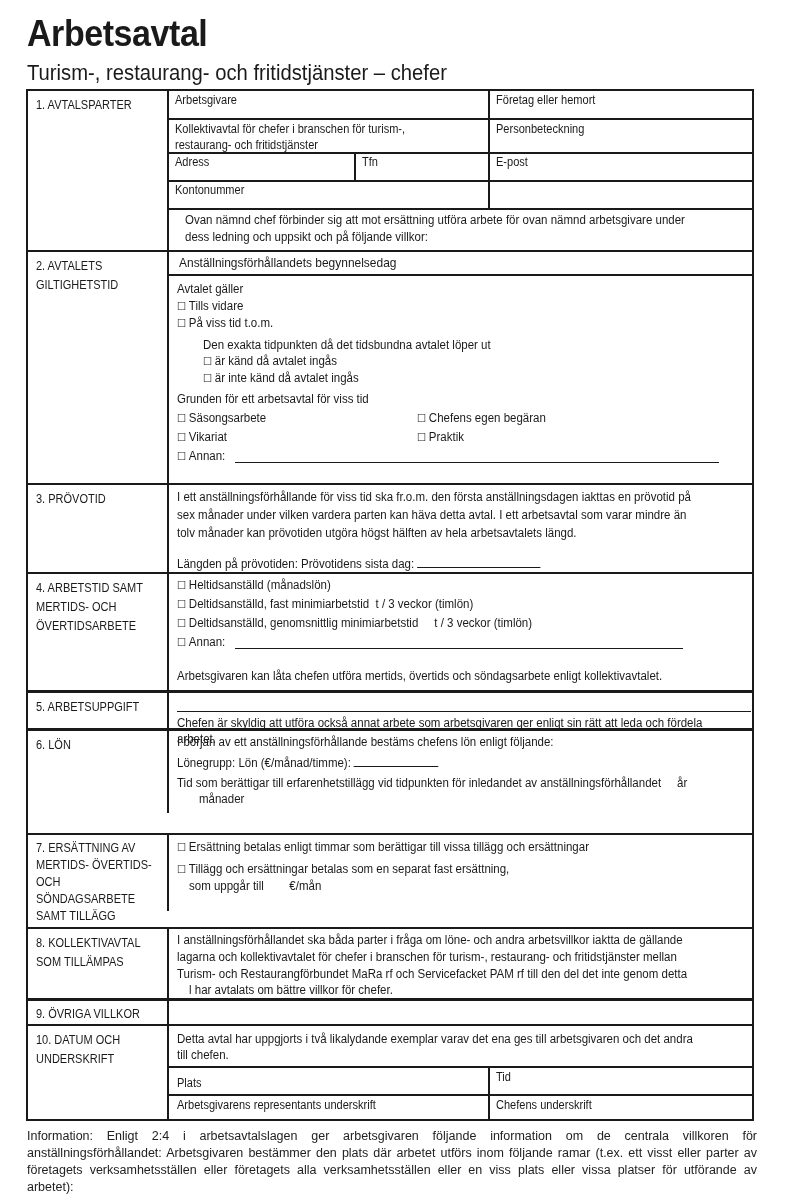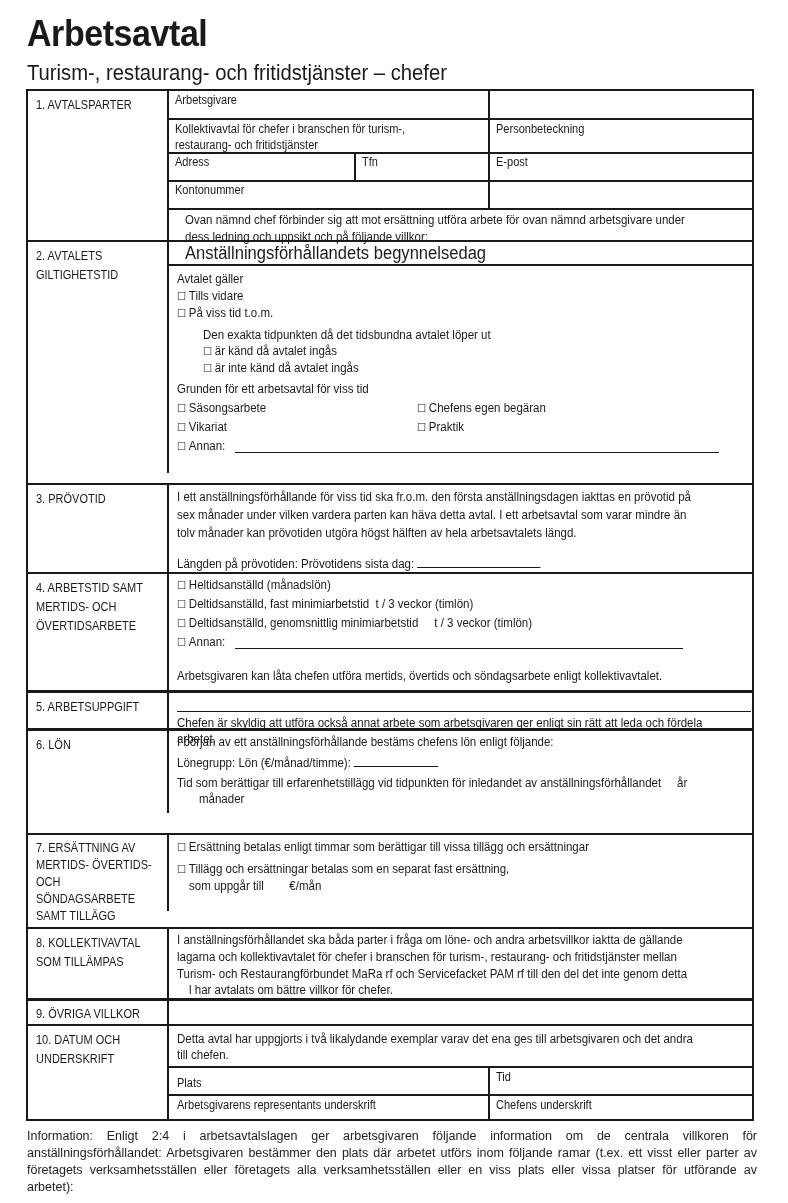--- a/index.html
+++ b/index.html
@@ -61,42 +61,43 @@
 
 <div class="frame">
 
   <div class="row first" style="top:0; height:159px;">
     <div class="label">
         <span>1. AVTALSPARTER</span>
       </div>
     <div class="content">
       <div class="cell" style="left:0; top:0; width:320px; height:28px;"><span class="t">Arbetsgivare</span></div>
       <div class="vline" style="left:319px; height:117px; bottom:auto;"></div>
+      <div class="cell" style="left:321px; top:0; right:0; height:28px;"><span class="t">Företag eller hemort</span></div>
       <div class="hline" style="top:27px;"></div>
       <div class="cell" style="left:0; top:29px; width:320px; height:34px;"><span class="t">Kollektivavtal för chefer i branschen för turism-,</span><br><span class="t">restaurang- och fritidstjänster</span></div>
       <div class="cell" style="left:321px; top:29px; right:0; height:34px;"><span class="t">Personbeteckning</span></div>
       <div class="hline" style="top:61px;"></div>
       <div class="cell" style="left:0; top:62px; width:186px; height:28px;"><span class="t">Adress</span></div>
       <div class="vline" style="left:185px; top:62px; height:28px; bottom:auto;"></div>
       <div class="cell" style="left:187px; top:62px; width:132px; height:28px;"><span class="t">Tfn</span></div>
       <div class="cell" style="left:321px; top:62px; right:0; height:28px;"><span class="t">E-post</span></div>
       <div class="hline" style="top:89px;"></div>
       <div class="cell" style="left:0; top:90px; right:0; height:28px;"><span class="t">Kontonummer</span></div>
       <div class="hline" style="top:117px;"></div>
       <div class="cell" style="left:0; top:120px; right:0; height:38px; line-height:17px; padding-left:16px; font-size:12.5px;"><span class="t">Ovan nämnd chef förbinder sig att mot ersättning utföra arbete för ovan nämnd arbetsgivare under</span><br><span class="t">dess ledning och uppsikt och på följande villkor:</span></div>
     </div>
   </div>
 
-  <div class="row" style="top:149px; height:233px;">
+  <div class="row" style="top:159px; height:233px;">
     <div class="label">
         <span>2. AVTALETS</span>
         <span>GILTIGHETSTID</span>
       </div>
     <div class="content">
-      <div class="cell" style="left:0; top:0; right:0; height:32px; padding-top:3px; font-size:18px; padding-left:16px;"><span class="t">Anställningsförhållandets begynnelsedag</span></div>
+      <div class="cell" style="left:0; top:0; right:0; height:32px; padding-top:3px; font-size:13px; padding-left:10px;"><span class="t">Anställningsförhållandets begynnelsedag</span></div>
       <div class="hline" style="top:22px;"></div>
       <div class="txt" style="top:29px;">Avtalet gäller</div>
       <div class="txt" style="top:46px;"><span class="cb">☐</span><span>Tills vidare</span></div>
       <div class="txt" style="top:63px;"><span class="cb">☐</span><span>På viss tid t.o.m.</span></div>
       <div class="txt" style="top:85px; left:34px;">Den exakta tidpunkten då det tidsbundna avtalet löper ut</div>
       <div class="txt" style="top:101px; left:34px;"><span class="cb">☐</span><span>är känd då avtalet ingås</span></div>
       <div class="txt" style="top:118px; left:34px;"><span class="cb">☐</span><span>är inte känd då avtalet ingås</span></div>
       <div class="txt" style="top:139px;">Grunden för ett arbetsavtal för viss tid</div>
       <div class="txt" style="top:158px;"><span class="cb">☐</span><span>Säsongsarbete</span></div>
       <div class="txt" style="top:158px; left:248px;"><span class="cb">☐</span><span>Chefens egen begäran</span></div>

